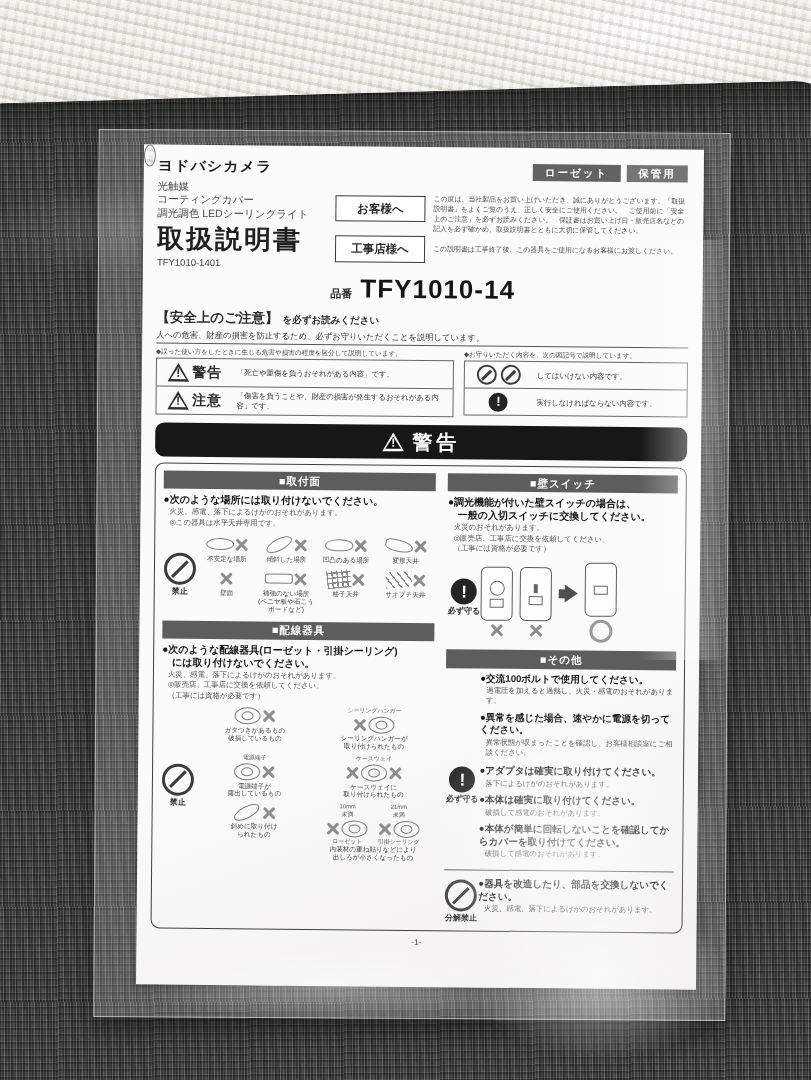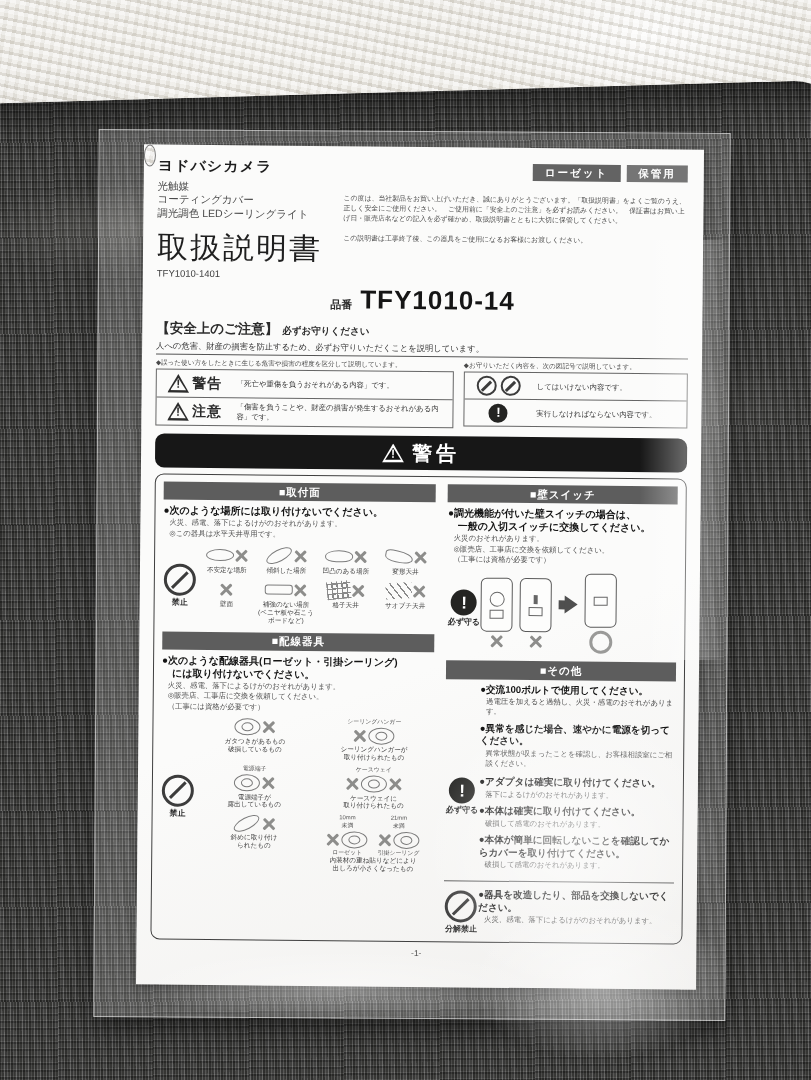--- a/index.html
+++ b/index.html
@@ -61,21 +61,21 @@
   }
   
   .logo{font-weight:bold;font-size:15px;letter-spacing:1px;color:#1d1d1d;transform:scaleY(.92);}
   .badges{position:absolute;right:16px;top:16px;display:flex;gap:6px;}
   .badge{color:#fff;font-size:10.5px;font-weight:bold;padding:2px 12px;letter-spacing:2px;}
   .badge.b1{background:#636363;}
   .badge.b2{background:#757575;}
   .head-row{display:flex;margin-top:4px;}
   .prod{width:178px;flex:none;}
   .prod .pl{font-size:10.5px;color:#4a4a4a;line-height:1.3;}
-  .doc-title{font-size:31px;font-weight:normal;color:#1f1f1f;letter-spacing:2px;margin-top:8px;transform:scaleY(.95);transform-origin:left;}
+  .doc-title{font-size:27px;font-weight:bold;color:#1f1f1f;letter-spacing:2px;margin-top:2px;transform:scaleY(.95);transform-origin:left;}
   .doc-code{font-size:9.5px;color:#3d3d3d;margin-top:1px;}
   .aud{width:90px;flex:none;display:flex;flex-direction:column;gap:14px;margin-top:14px;}
   .aud-box{border:1.3px solid #3a3a3a;text-align:center;font-size:11.5px;font-weight:bold;color:#2a2a2a;padding:5px 2px;background:#fff;}
   .greet{flex:1;margin-left:8px;margin-top:12px;color:#4c4c4c;}
   .greet p{margin:0 0 10px;font-size:6.9px;line-height:1.45;}
   .model-row{text-align:center;margin:2px 0 6px;}
   .model-label{font-size:11px;font-weight:bold;margin-right:8px;text-align:right;}
   .model-num{font-size:26px;font-weight:bold;letter-spacing:1px;color:#151515;}
   
   .safe-title{margin-top:2px;}
@@ -200,32 +200,36 @@
   </div>
 
   <div class="head-row">
     <div class="prod">
       <div class="pl">光触媒</div>
       <div class="pl">コーティングカバー</div>
       <div class="pl">調光調色 LEDシーリングライト</div>
       <div class="doc-title">取扱説明書</div>
       <div class="doc-code">TFY1010-1401</div>
     </div>
+    <div class="aud">
+      <div class="aud-box">お客様へ</div>
+      <div class="aud-box">工事店様へ</div>
+    </div>
     <div class="greet">
       <p>この度は、当社製品をお買い上げいただき、誠にありがとうございます。「取扱説明書」をよくご覧のうえ、正しく安全にご使用ください。　ご使用前に「安全上のご注意」を必ずお読みください。　保証書はお買い上げ日・販売店名などの記入を必ず確かめ、取扱説明書とともに大切に保管してください。</p>
       <p>この説明書は工事終了後、この器具をご使用になるお客様にお渡しください。</p>
     </div>
   </div>
 
   <div class="model-row">
     <span class="model-label">品番</span><span class="model-num">TFY1010-14</span>
   </div>
 
   <div class="safe-title">
-    <span class="st1">【安全上のご注意】</span><span class="st2">必ずお守りください</span>
+    <span class="st1">【安全上のご注意】</span><span class="st2">を必ずお読みください</span>
   </div>
   <div class="safe-sub">人への危害、財産の損害を防止するため、必ずお守りいただくことを説明しています。</div>
 
   <div class="safe-grid">
     <div class="sg-left">
       <div class="sg-note">◆誤った使い方をしたときに生じる危害や損害の程度を区分して説明しています。</div>
       <div class="sev-table">
         <div class="sev-row">
           <div class="sev-ic">
             <span class="tri">

